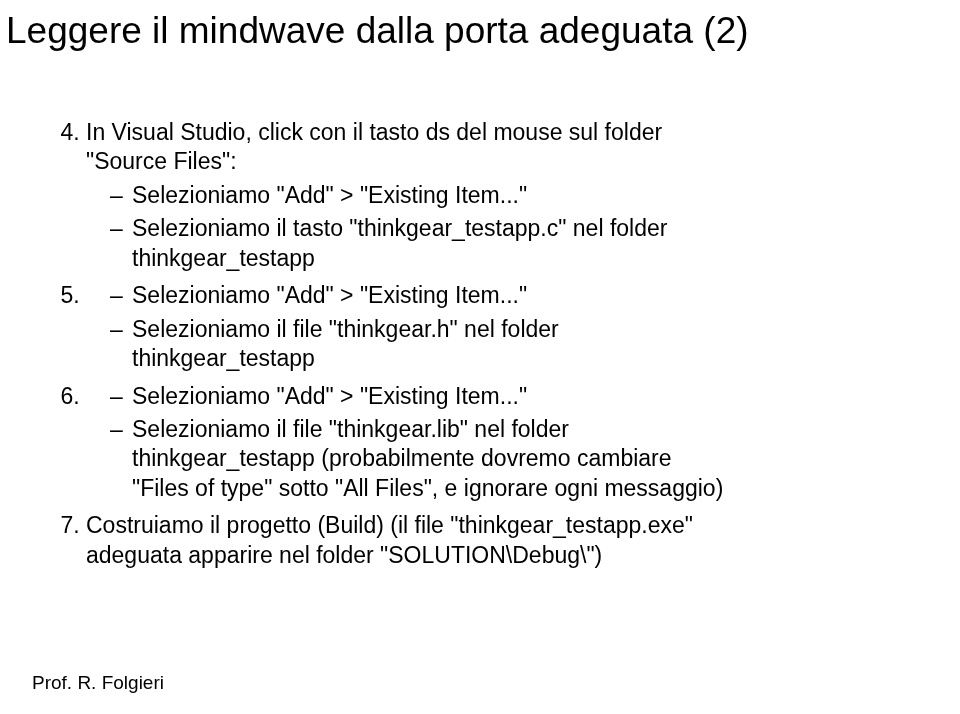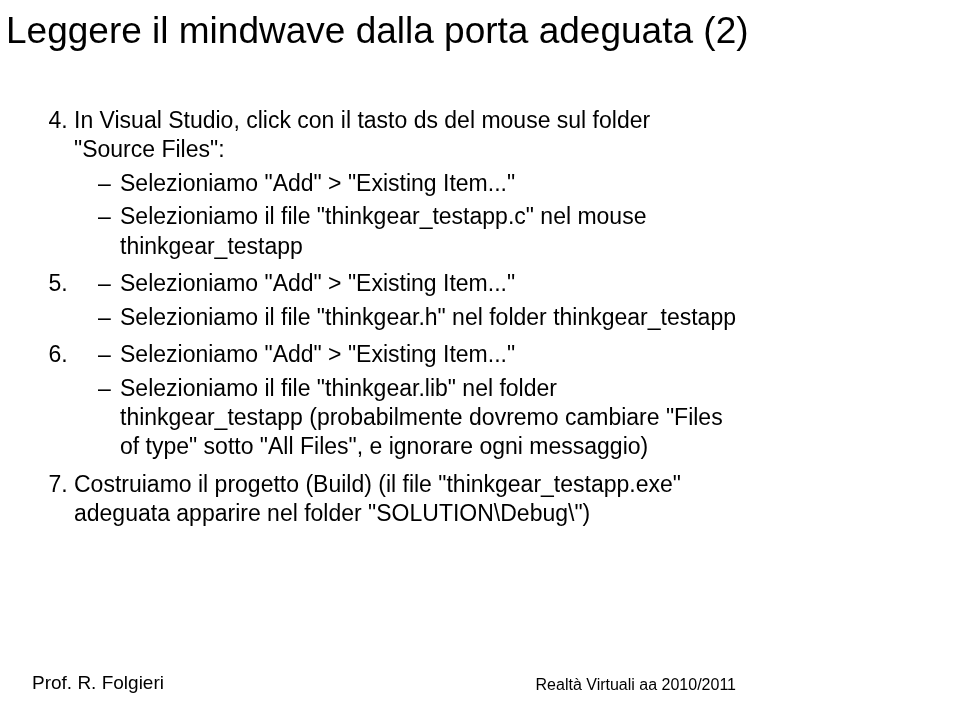--- a/index.html
+++ b/index.html
@@ -25,21 +25,21 @@
     font-size: 37px;
     font-weight: 400;
   }
   .content {
     position: absolute;
     top: 106px;
     left: 32px;
     right: 32px;
   }
   ol.main {
-    margin: 0;
+    margin: 12px;
     padding: 0 0 0 42px;
     list-style: decimal;
   }
   ol.main > li {
     font-size: 23px;
     line-height: 1.28;
     margin-bottom: 4px;
   }
   ul.sub {
     list-style: none;
@@ -76,30 +76,29 @@
 <body>
 
 <div class="slide">
 
   <div class="title">Leggere il mindwave dalla porta adeguata (2)</div>
 
   <div class="content">
     <ol class="main" id="main-list" start="4">
         <li><span>In Visual Studio, click con il tasto ds del mouse sul folder "Source Files":</span><ul class="sub">
             <li>Selezioniamo "Add" &gt; "Existing Item..."</li>
-            <li>Selezioniamo il file "thinkgear_testapp.c" nel mouse thinkgear_testapp</li>
+            <li>Selezioniamo il tasto "thinkgear_testapp.c" nel folder thinkgear_testapp</li>
           </ul></li>
         <li><ul class="sub">
             <li>Selezioniamo "Add" &gt; "Existing Item..."</li>
             <li>Selezioniamo il file "thinkgear.h" nel folder thinkgear_testapp</li>
           </ul></li>
         <li><ul class="sub">
             <li>Selezioniamo "Add" &gt; "Existing Item..."</li>
             <li>Selezioniamo il file "thinkgear.lib" nel folder thinkgear_testapp (probabilmente dovremo cambiare "Files of type" sotto "All Files", e ignorare ogni messaggio)</li>
           </ul></li>
         <li><span>Costruiamo il progetto (Build) (il file "thinkgear_testapp.exe" adeguata apparire nel folder "SOLUTION\Debug\")</span></li>
       </ol>
   </div>
 
   <div class="footer-left">Prof. R. Folgieri</div>
-  <div class="footer-right">Realtà Virtuali aa 2010/2011</div>
 
 </div>
 
 </body></html>

